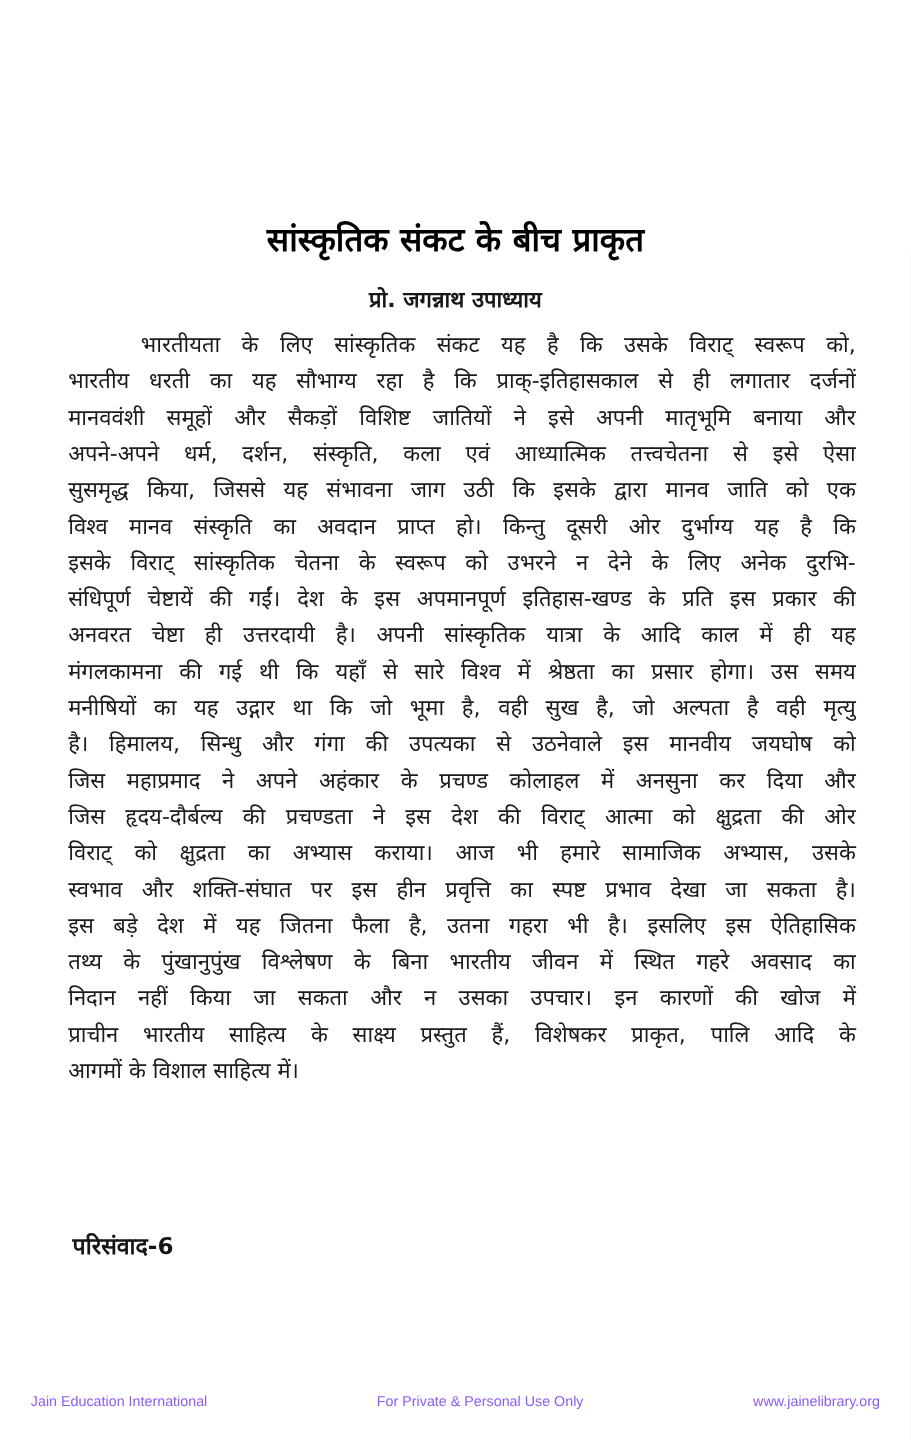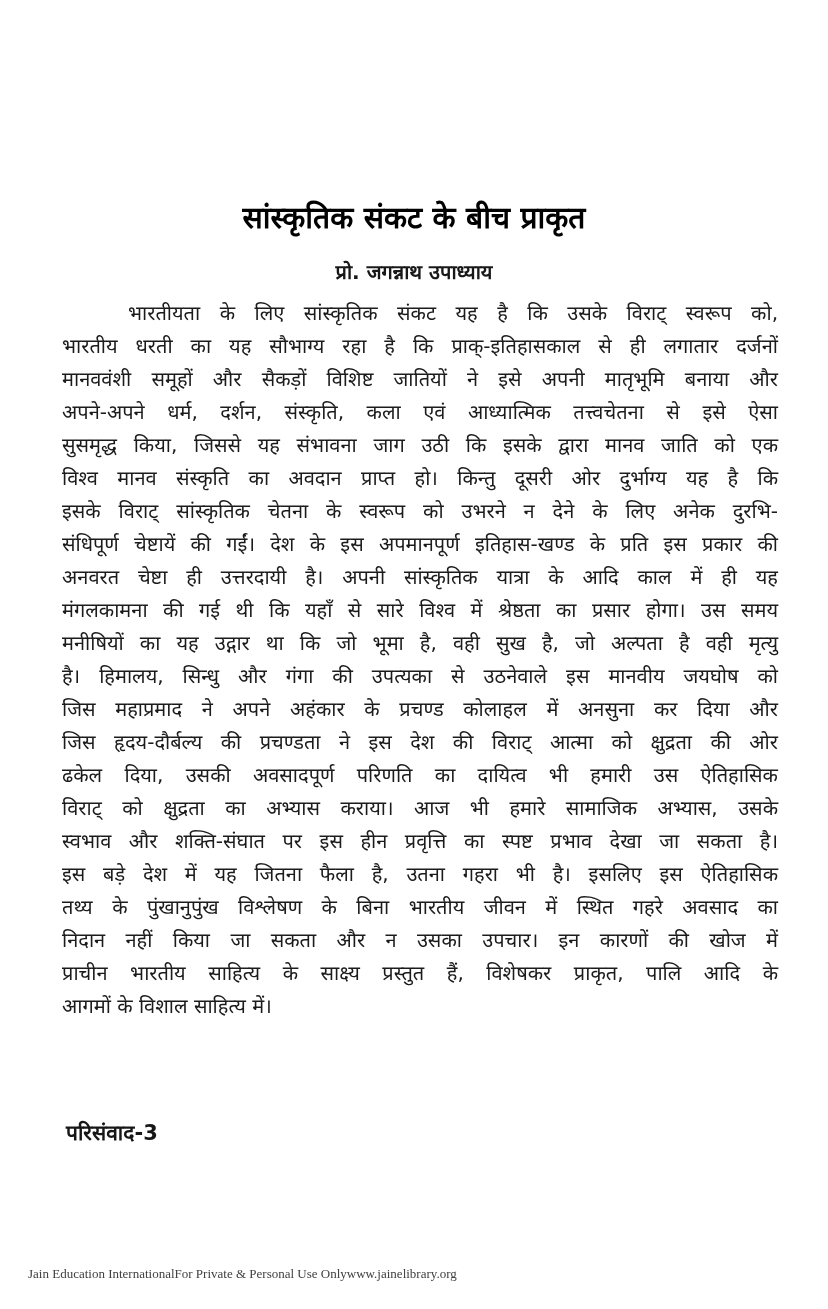--- a/index.html
+++ b/index.html
@@ -66,24 +66,25 @@
     font-size: 21px;
     font-weight: 700;
     color: #161616;
   }
   .watermark-bar {
     position: absolute;
     top: 1266px;
     left: 28px;
     right: 28px;
     display: flex;
+    justify-content: space-between;
     align-items: center;
     font-size: 13px;
-    color: #404040;
-    font-family: Liberation Serif, serif;
+    color: #8b5cf6;
+    font-family: Liberation Sans, sans-serif;
   }
 </style>
 </head>
 <body>
 
 <div class="page">
 
   <h1 class="page-title">सांस्कृतिक संकट के बीच प्राकृत</h1>
 
   <h2 class="author-name">प्रो. जगन्नाथ उपाध्याय</h2>
@@ -96,31 +97,30 @@
       <div class="body-line">सुसमृद्ध किया, जिससे यह संभावना जाग उठी कि इसके द्वारा मानव जाति को एक</div>
       <div class="body-line">विश्व मानव संस्कृति का अवदान प्राप्त हो। किन्तु दूसरी ओर दुर्भाग्य यह है कि</div>
       <div class="body-line">इसके विराट् सांस्कृतिक चेतना के स्वरूप को उभरने न देने के लिए अनेक दुरभि-</div>
       <div class="body-line">संधिपूर्ण चेष्टायें की गईं। देश के इस अपमानपूर्ण इतिहास-खण्ड के प्रति इस प्रकार की</div>
       <div class="body-line">अनवरत चेष्टा ही उत्तरदायी है। अपनी सांस्कृतिक यात्रा के आदि काल में ही यह</div>
       <div class="body-line">मंगलकामना की गई थी कि यहाँ से सारे विश्व में श्रेष्ठता का प्रसार होगा। उस समय</div>
       <div class="body-line">मनीषियों का यह उद्गार था कि जो भूमा है, वही सुख है, जो अल्पता है वही मृत्यु</div>
       <div class="body-line">है। हिमालय, सिन्धु और गंगा की उपत्यका से उठनेवाले इस मानवीय जयघोष को</div>
       <div class="body-line">जिस महाप्रमाद ने अपने अहंकार के प्रचण्ड कोलाहल में अनसुना कर दिया और</div>
       <div class="body-line">जिस हृदय-दौर्बल्य की प्रचण्डता ने इस देश की विराट् आत्मा को क्षुद्रता की ओर</div>
-      <div class="body-line">ढकेल दिया, उसकी अवसादपूर्ण परिणति का दायित्व भी हमारी उस ऐतिहासिक</div>
       <div class="body-line">विराट् को क्षुद्रता का अभ्यास कराया। आज भी हमारे सामाजिक अभ्यास, उसके</div>
       <div class="body-line">स्वभाव और शक्ति-संघात पर इस हीन प्रवृत्ति का स्पष्ट प्रभाव देखा जा सकता है।</div>
       <div class="body-line">इस बड़े देश में यह जितना फैला है, उतना गहरा भी है। इसलिए इस ऐतिहासिक</div>
       <div class="body-line">तथ्य के पुंखानुपुंख विश्लेषण के बिना भारतीय जीवन में स्थित गहरे अवसाद का</div>
       <div class="body-line">निदान नहीं किया जा सकता और न उसका उपचार। इन कारणों की खोज में</div>
       <div class="body-line">प्राचीन भारतीय साहित्य के साक्ष्य प्रस्तुत हैं, विशेषकर प्राकृत, पालि आदि के</div>
       <div class="body-line">आगमों के विशाल साहित्य में।</div>
     </div>
 
-  <div class="footer-label">परिसंवाद-3</div>
+  <div class="footer-label">परिसंवाद-6</div>
 
   <div class="watermark-bar">
     <span>Jain Education International</span>
     <span>For Private &amp; Personal Use Only</span>
     <span>www.jainelibrary.org</span>
   </div>
 
 </div>
 
 </body></html>

